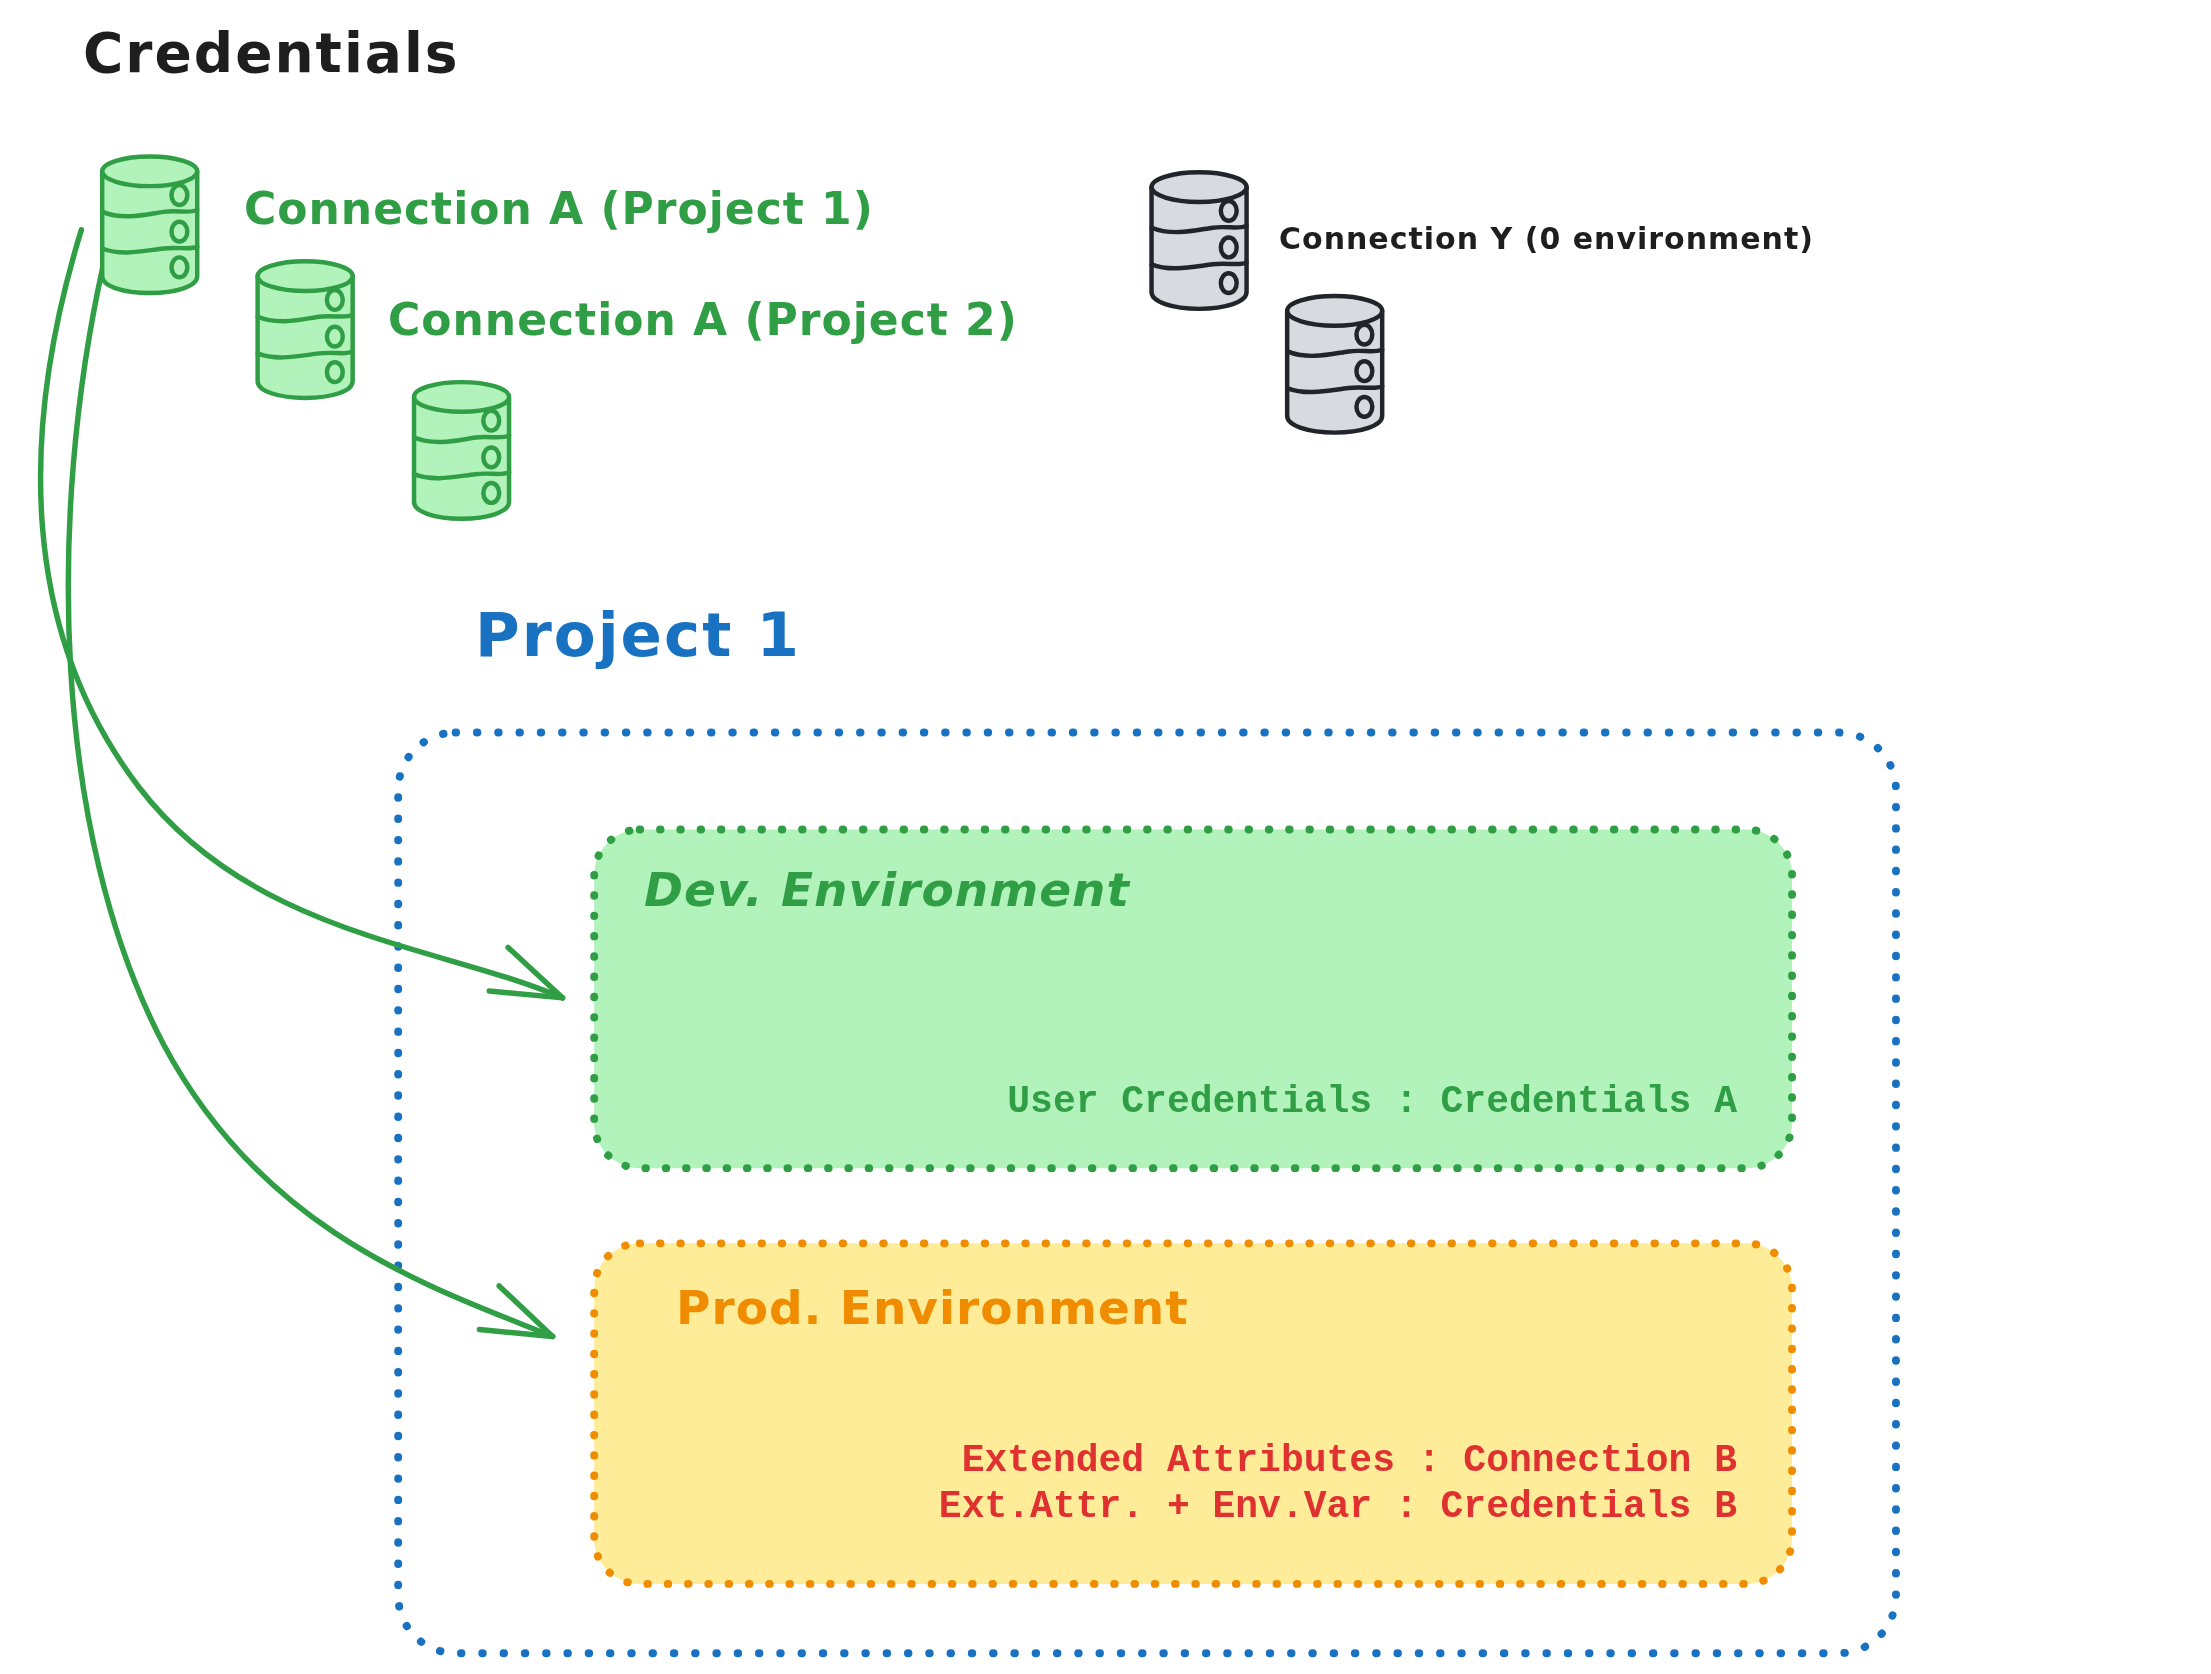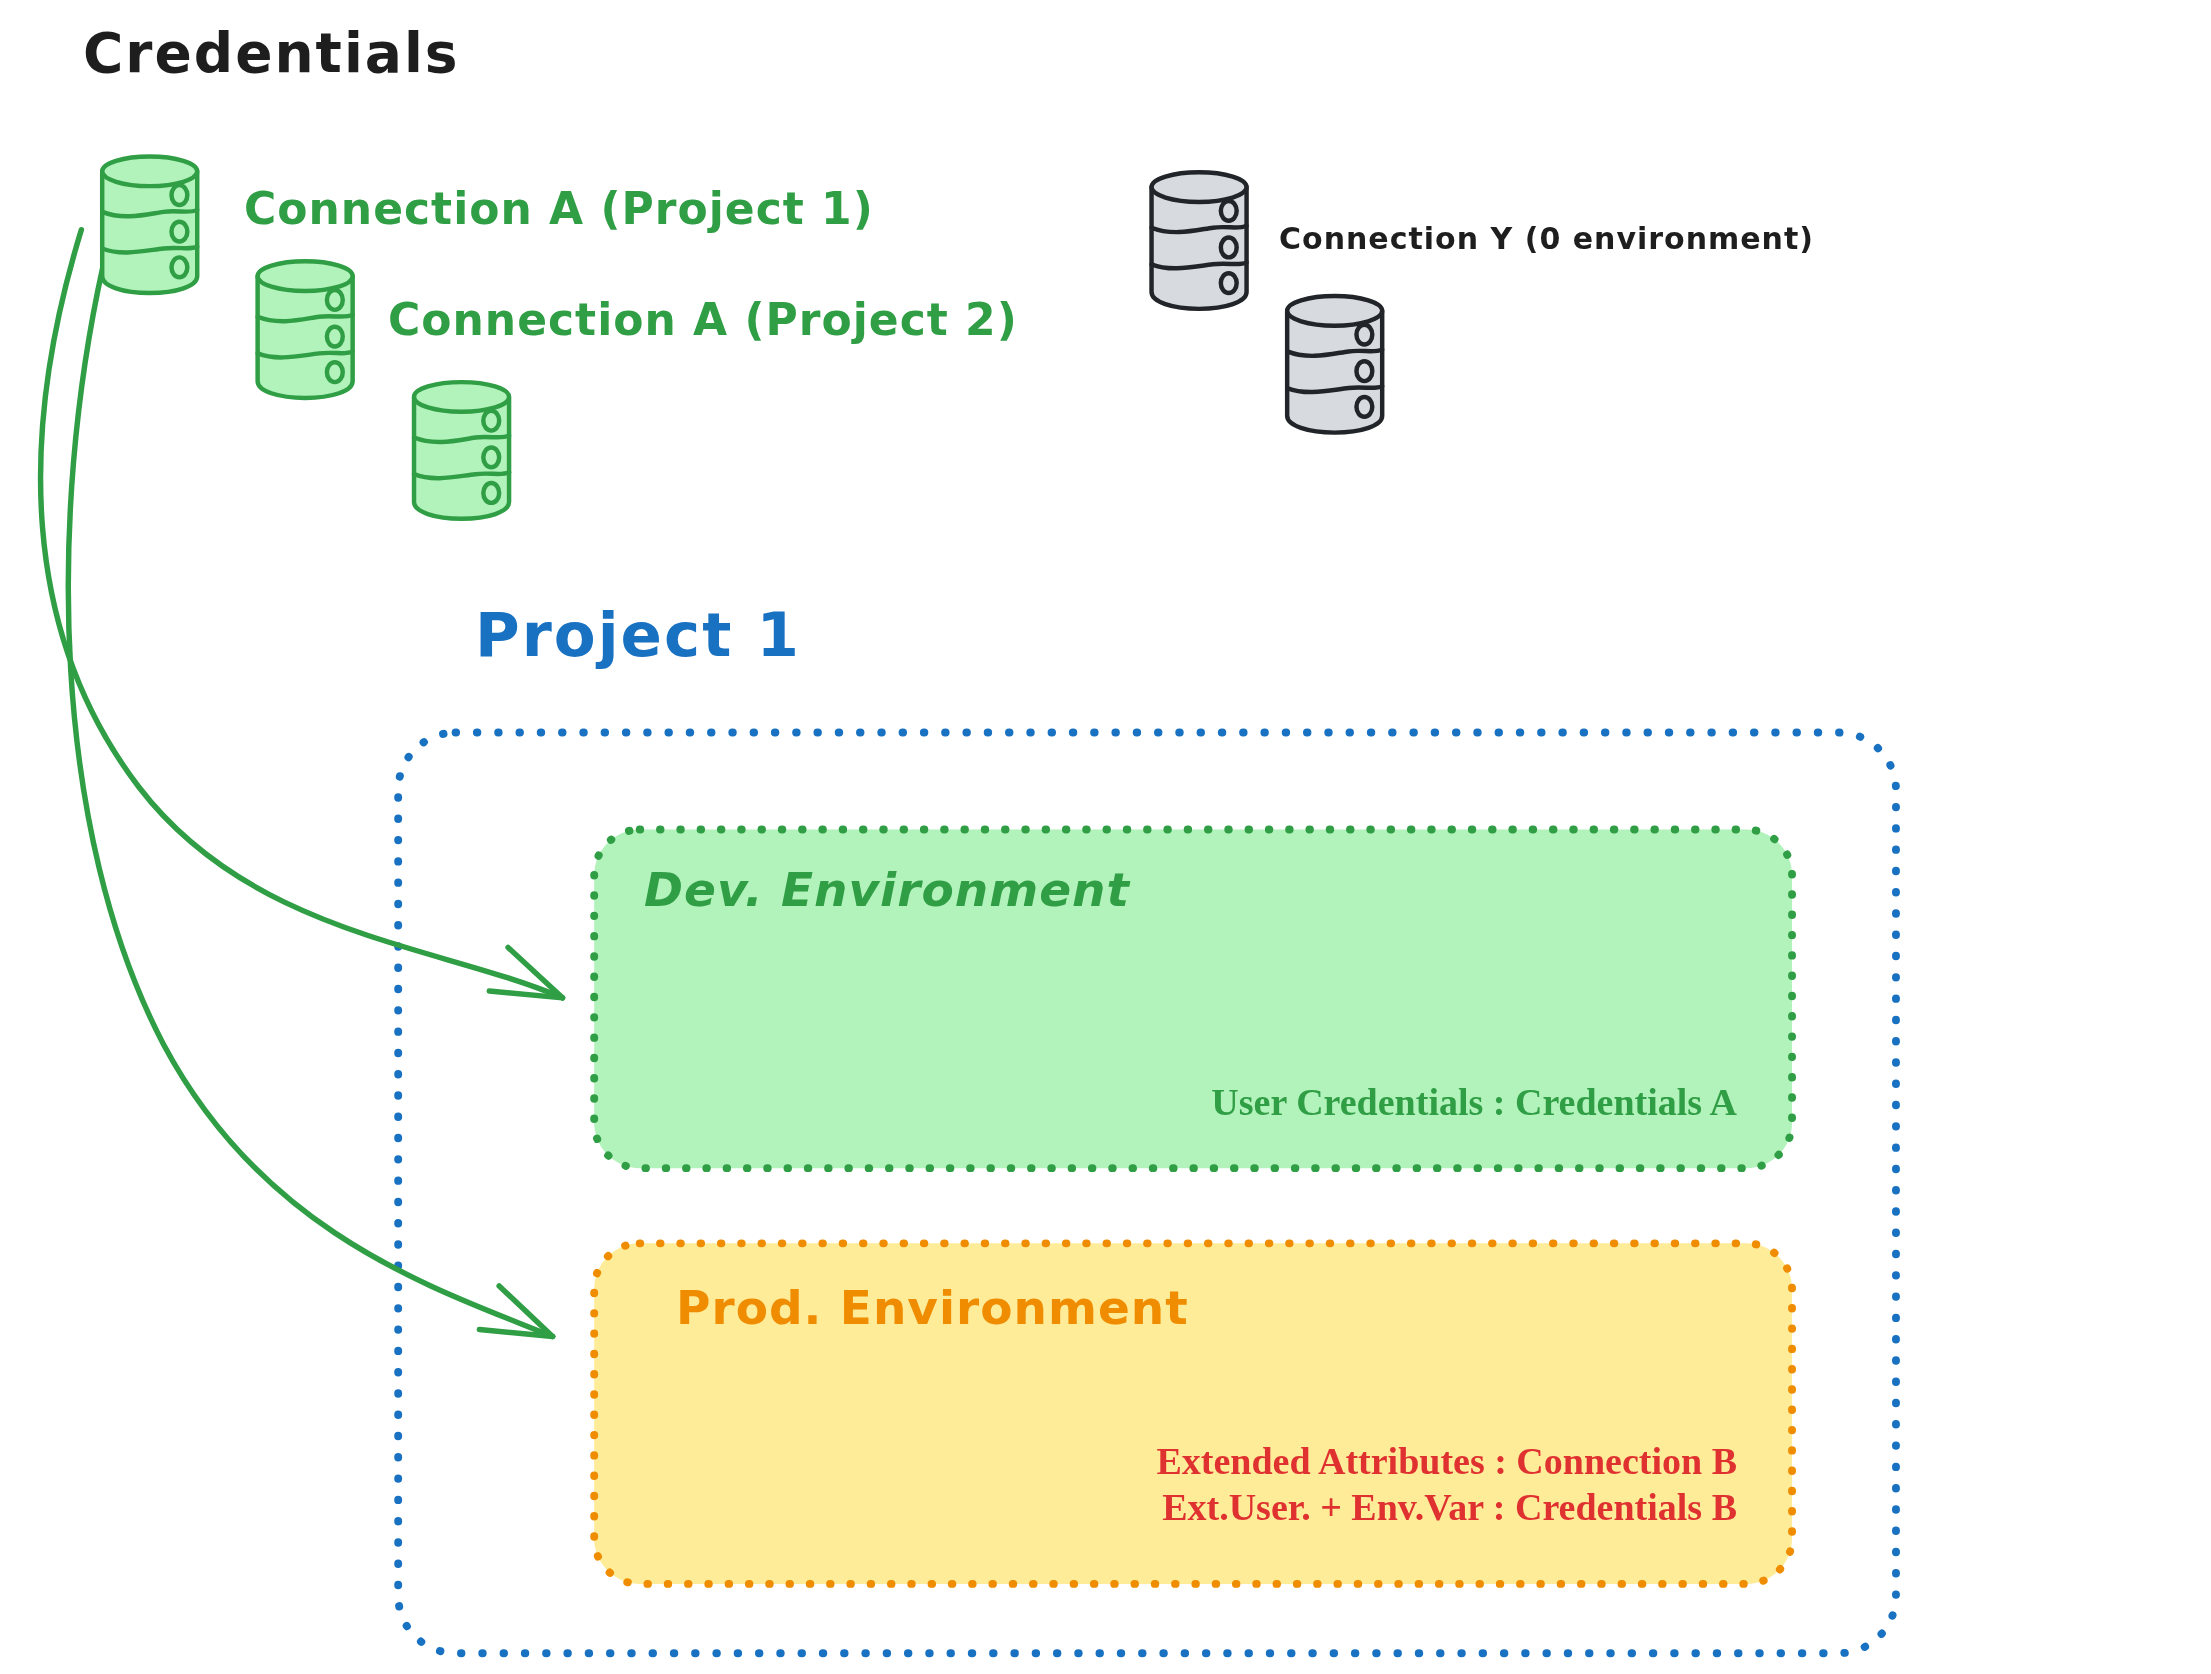--- a/index.html
+++ b/index.html
@@ -23,21 +23,21 @@
   .t-black{color:var(--ink);font-size:30px;margin-top:26px;}
   .t-a1{left:232px;top:184px;margin-left:12px;}
   .t-a2{left:388px;top:295px;}
   .t-a3{left:543px;top:404px;}
   .t-y{left:1279px;top:196px;}
   .t-z{left:1414px;top:319px;}
   .t-project{left:475px;top:600px;font-size:61px;color:var(--blue);letter-spacing:2px;}
   .t-dev-title{left:644px;top:863px;font-size:47px;color:var(--green);font-style:italic;}
   .t-prod-title{left:648px;top:1281px;font-size:47px;color:var(--orange);margin-left:28px;}
   .mono{
-    position:absolute;font-family:Liberation Serif, serif;font-weight:700;
+    position:absolute;font-family:Liberation Mono, monospace;font-weight:700;
     font-size:38px;line-height:1.22;text-align:right;white-space:nowrap;
   }
   .t-dev-map{right:475px;top:1079px;color:var(--green);}
   .t-prod-maps{right:475px;top:1438px;color:var(--red);}
   
   .project-box{fill:none;stroke:var(--blue);}
   .dev-box{fill:var(--green-fill);stroke:var(--green);}
   .prod-box{fill:var(--yellow-fill);stroke:var(--orange);}
   .arrow{fill:none;stroke:var(--green);stroke-width:5.5;stroke-linecap:round;stroke-linejoin:round;}
   .db-green{stroke:var(--green);fill:var(--green-fill);}
@@ -95,17 +95,17 @@
   <div class="txt hand t-black t-y">Connection Y (0 environment)</div>
 
   <div class="txt hand t-project">Project 1</div>
 
   <div class="txt hand t-dev-title">Dev. Environment</div>
   <div class="mono t-dev-map">User Credentials : Credentials A</div>
 
   <div class="txt hand t-prod-title">Prod. Environment</div>
   <div class="mono t-prod-maps">
     <div>Extended Attributes : Connection B</div>
-    <div>Ext.User. + Env.Var : Credentials B</div>
+    <div>Ext.Attr. + Env.Var : Credentials B</div>
   </div>
 
 </div>
 
 
 </body></html>

